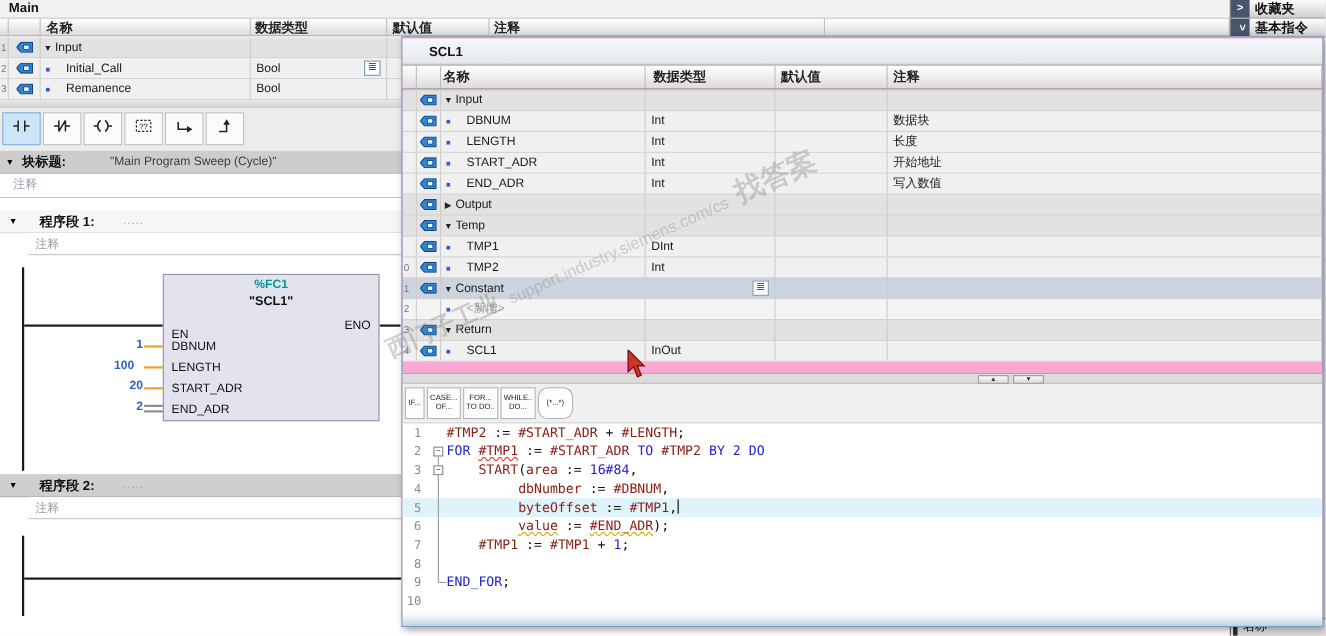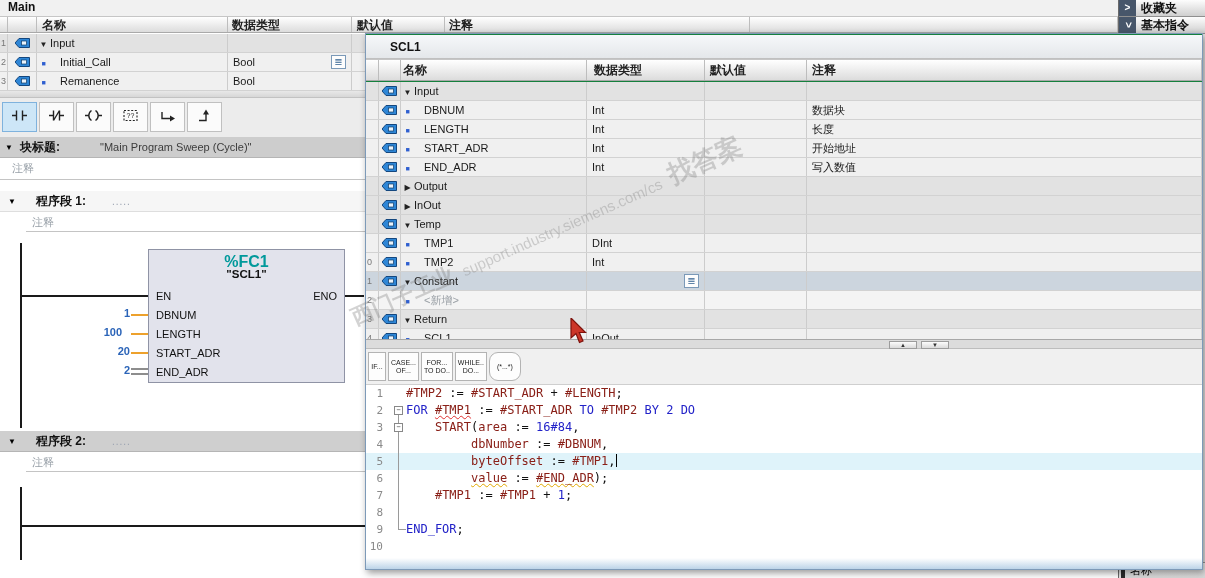--- a/index.html
+++ b/index.html
@@ -41,41 +41,41 @@
   .cmt-field { position:absolute; background:#fff; border-bottom:1px solid #c4c4c4; font-size:11px; color:#98a0a8; line-height:20px; }
   .net-bar { position:absolute; left:0; width:365px; height:21px; font-size:12px; line-height:21px; }
   .net-bar .tri { position:absolute; left:8px; font-size:8px; }
   .net-bar .lbl { position:absolute; left:36px; font-weight:bold; color:#111; }
   .net-bar .dots { position:absolute; left:112px; color:#9aa2b0; font-size:10px; letter-spacing:1px; }
   .net1 { top:191px; background:#f6f6f6; border-bottom:1px solid #dedede; }
   .net2 { top:431px; background:#cfcfcf; border-bottom:1px solid #b5b5b5; }
 
   .rail, .rung { position:absolute; background:#1a1a1a; }
   .lad-block { position:absolute; left:148px; top:249px; width:197px; height:134px; background:#e2e3ec; border:1px solid #8f93a5; }
-  .blk-fc { position:absolute; top:3px; width:100%; text-align:center; font-size:16px; font-weight:bold; color:var(--teal); }
+  .blk-fc { position:absolute; top:3px; width:100%; text-align:center; font-size:11px; font-weight:bold; color:var(--teal); }
   .blk-nm { position:absolute; top:18px; width:100%; text-align:center; font-size:11.5px; font-weight:bold; color:#111; }
-  .blk-en  { position:absolute; left:7px;  top:40px; font-size:11px; color:#111; }
+  .blk-en  { position:absolute; left:7px;  top:48px; font-size:11px; color:#111; }
   .blk-eno { position:absolute; right:7px; top:40px; font-size:11px; color:#111; }
   .blk-pname { position:absolute; left:7px; font-size:11px; color:#111; }
   .lad-val { position:absolute; width:50px; text-align:right; font-size:11px; font-weight:bold; color:var(--vblue); }
   .conn-s { position:absolute; left:131px; width:17px; height:2px; background:var(--orange); }
   .conn-d { position:absolute; left:131px; width:17px; height:1.5px; background:#8d8d8d; }
 
   
   .rpanel { position:absolute; left:1118px; top:0; width:87px; height:578px; background:#e6e6e6; border-left:1px solid #6a6a6a; z-index:5; }
   .rp-sec { position:relative; height:17px; border-bottom:1px solid #8f8f8f; background:linear-gradient(#fdfdfd,#cfcfcf); }
   .rp-chev { position:absolute; left:0; top:0; width:17px; height:100%; background:#47566a; color:#fff; font-size:10px; font-weight:bold; text-align:center; line-height:16px; cursor:pointer; }
   .rp-chev.down span { display:inline-block; transform:rotate(90deg); }
   .rp-lbl { position:absolute; left:22px; top:0; font-size:12px; font-weight:bold; color:#111; line-height:17px; white-space:nowrap; }
   .rp-name { position:absolute; left:2px; top:562px; width:85px; height:16px; background:linear-gradient(#f8f8f8,#d8d8d8); border-top:1px solid #9a9a9a; font-size:11px; line-height:15px; }
   .rp-name .bar { position:absolute; left:0; top:0; width:4px; height:100%; background:#2b2b2b; }
   .rp-name .t { position:absolute; left:9px; }
 
   
-  .scl-win { position:absolute; left:365px; top:33px; width:838px; height:537px; background:#15803d; border:1px solid #7d9ab8; box-shadow:2px 3px 7px rgba(0,0,0,.4); z-index:10; }
+  .scl-win { position:absolute; left:365px; top:33px; width:838px; height:537px; background:#f9a8d4; border:1px solid #7d9ab8; box-shadow:2px 3px 7px rgba(0,0,0,.4); z-index:10; }
   .scl-title { position:absolute; left:0; top:1px; width:100%; height:24px; background:linear-gradient(#f6f8fa,#e4e7ea); border-bottom:1px solid #c0c0c0; font-size:12px; font-weight:bold; color:#111; line-height:24px; padding-left:24px; }
   .scl-thead { position:absolute; left:0; top:25px; width:100%; }
   .scl-thead .thead { height:22px; }
   .scl-thead .thead .c { line-height:21px; }
   .scl-rows { position:absolute; left:0; top:48px; width:100%; height:257px; overflow:hidden; }
   .scl-split { position:absolute; left:0; top:305px; width:100%; height:10px; background:#dcdcdc; border-top:1px solid #a8a8a8; border-bottom:1px solid #bdbdbd; }
   .split-btn { position:absolute; top:1px; width:28px; height:8px; background:linear-gradient(#fcfcfc,#dadada); border:1px solid #9c9c9c; font-size:6px; line-height:6px; text-align:center; color:#333; cursor:pointer; }
   .snips { position:absolute; left:0; top:315px; width:100%; height:36px; background:#f0f0f0; border-bottom:1px solid #cfcfcf; padding:3px 2px; display:flex; gap:2px; }
   .snip { height:29px; min-width:18px; padding:1px 2px; background:#fdfdfd; border:1px solid #b3b3b3; font-size:7px; line-height:8px; text-align:center; color:#222; display:flex; align-items:center; justify-content:center; cursor:pointer; }
   .snip.round { border-radius:9px; min-width:32px; }
@@ -366,33 +366,20 @@
           <div class="c" style="flex: 1 1 0%; padding-left: 5px;"></div>
         </div>
         <div class="trow group">
           <div class="c cnum" style="width: 13px;"></div>
           <div class="c cicon" style="width: 22px;">
             <svg class="ifc-icon" width="15" height="10" viewBox="0 0 15 10">
               <polygon points="0,5 4,0.5 14.5,0.5 14.5,9.5 4,9.5" fill="#2e86d6" stroke="#14477e" stroke-width="1"></polygon>
               <rect x="6.5" y="3" width="5" height="4" fill="#eaf4fd" stroke="#0d3a66" stroke-width="0.7"></rect>
             </svg>
           </div>
-          <div class="c" style="width: 186px;"><span class="expand">▶</span><span class="nm">InOut</span></div>
-          <div class="c" style="width: 118px; padding-left: 5px;"></div>
-          <div class="c" style="width: 102px;"></div>
-          <div class="c" style="flex: 1 1 0%; padding-left: 5px;"></div>
-        </div>
-        <div class="trow group">
-          <div class="c cnum" style="width: 13px;"></div>
-          <div class="c cicon" style="width: 22px;">
-            <svg class="ifc-icon" width="15" height="10" viewBox="0 0 15 10">
-              <polygon points="0,5 4,0.5 14.5,0.5 14.5,9.5 4,9.5" fill="#2e86d6" stroke="#14477e" stroke-width="1"></polygon>
-              <rect x="6.5" y="3" width="5" height="4" fill="#eaf4fd" stroke="#0d3a66" stroke-width="0.7"></rect>
-            </svg>
-          </div>
           <div class="c" style="width: 186px;"><span class="expand">▼</span><span class="nm">Temp</span></div>
           <div class="c" style="width: 118px; padding-left: 5px;"></div>
           <div class="c" style="width: 102px;"></div>
           <div class="c" style="flex: 1 1 0%; padding-left: 5px;"></div>
         </div>
         <div class="trow leaf">
           <div class="c cnum" style="width: 13px;"></div>
           <div class="c cicon" style="width: 22px;">
             <svg class="ifc-icon" width="15" height="10" viewBox="0 0 15 10">
               <polygon points="0,5 4,0.5 14.5,0.5 14.5,9.5 4,9.5" fill="#2e86d6" stroke="#14477e" stroke-width="1"></polygon>

